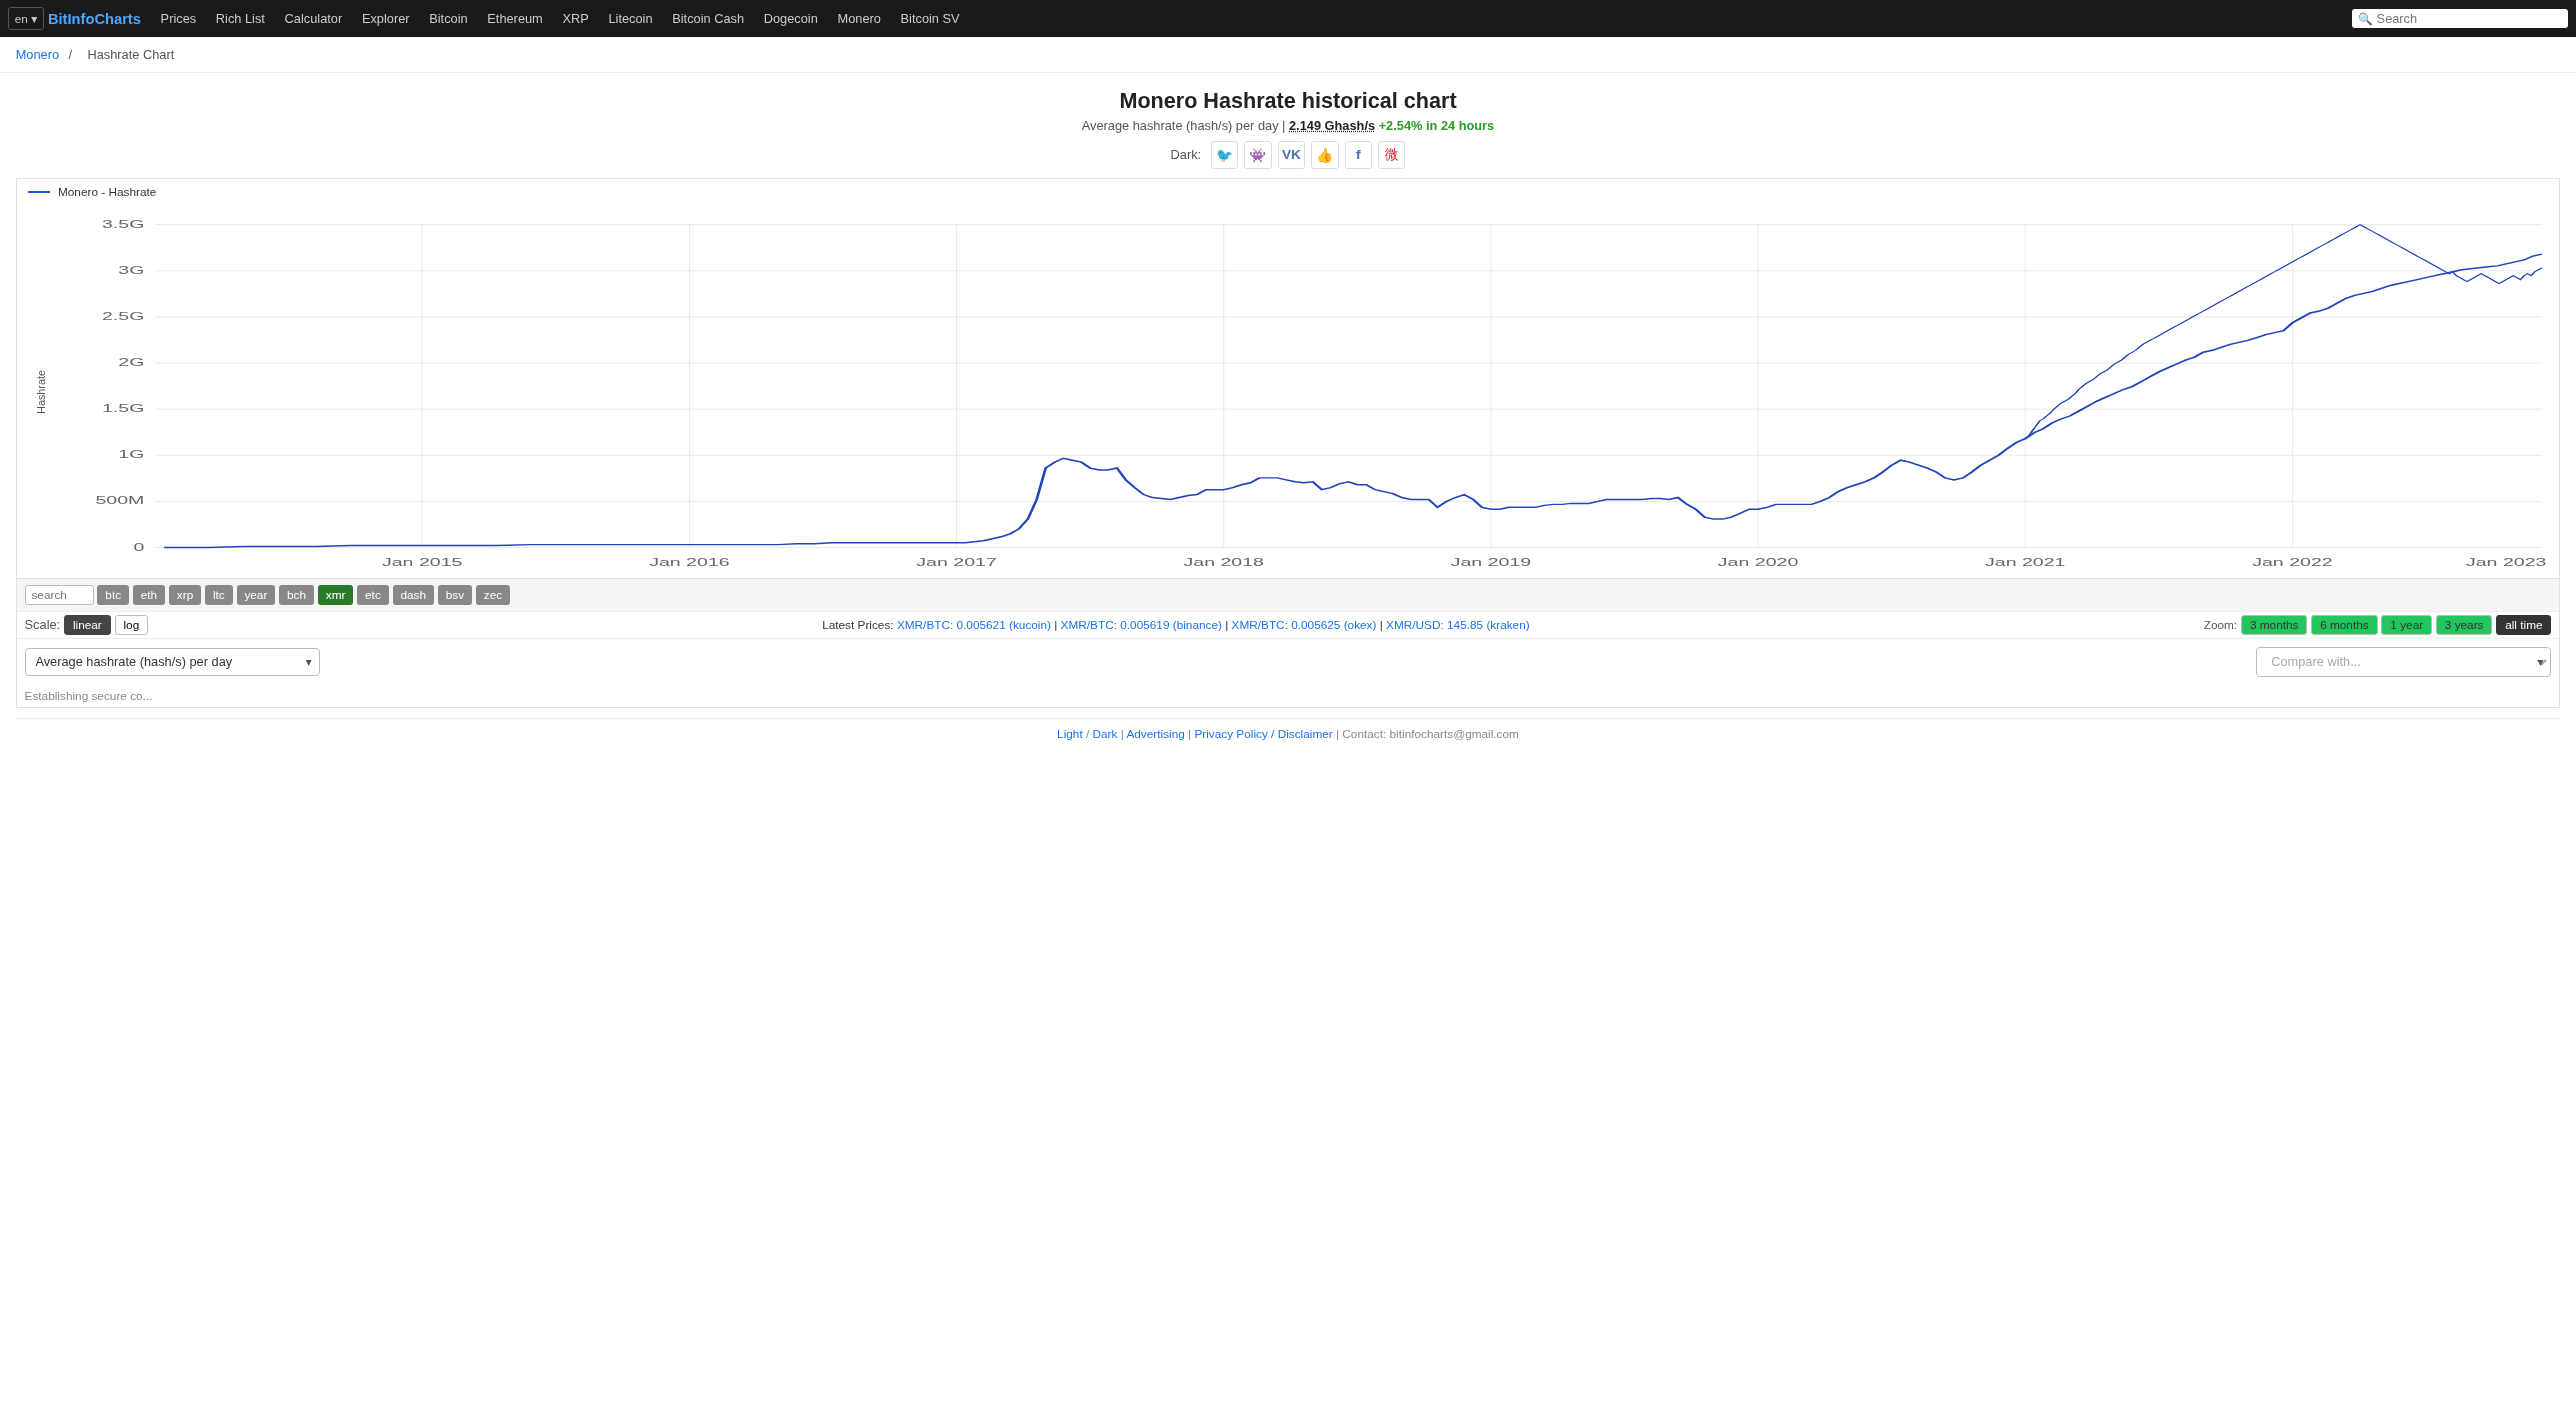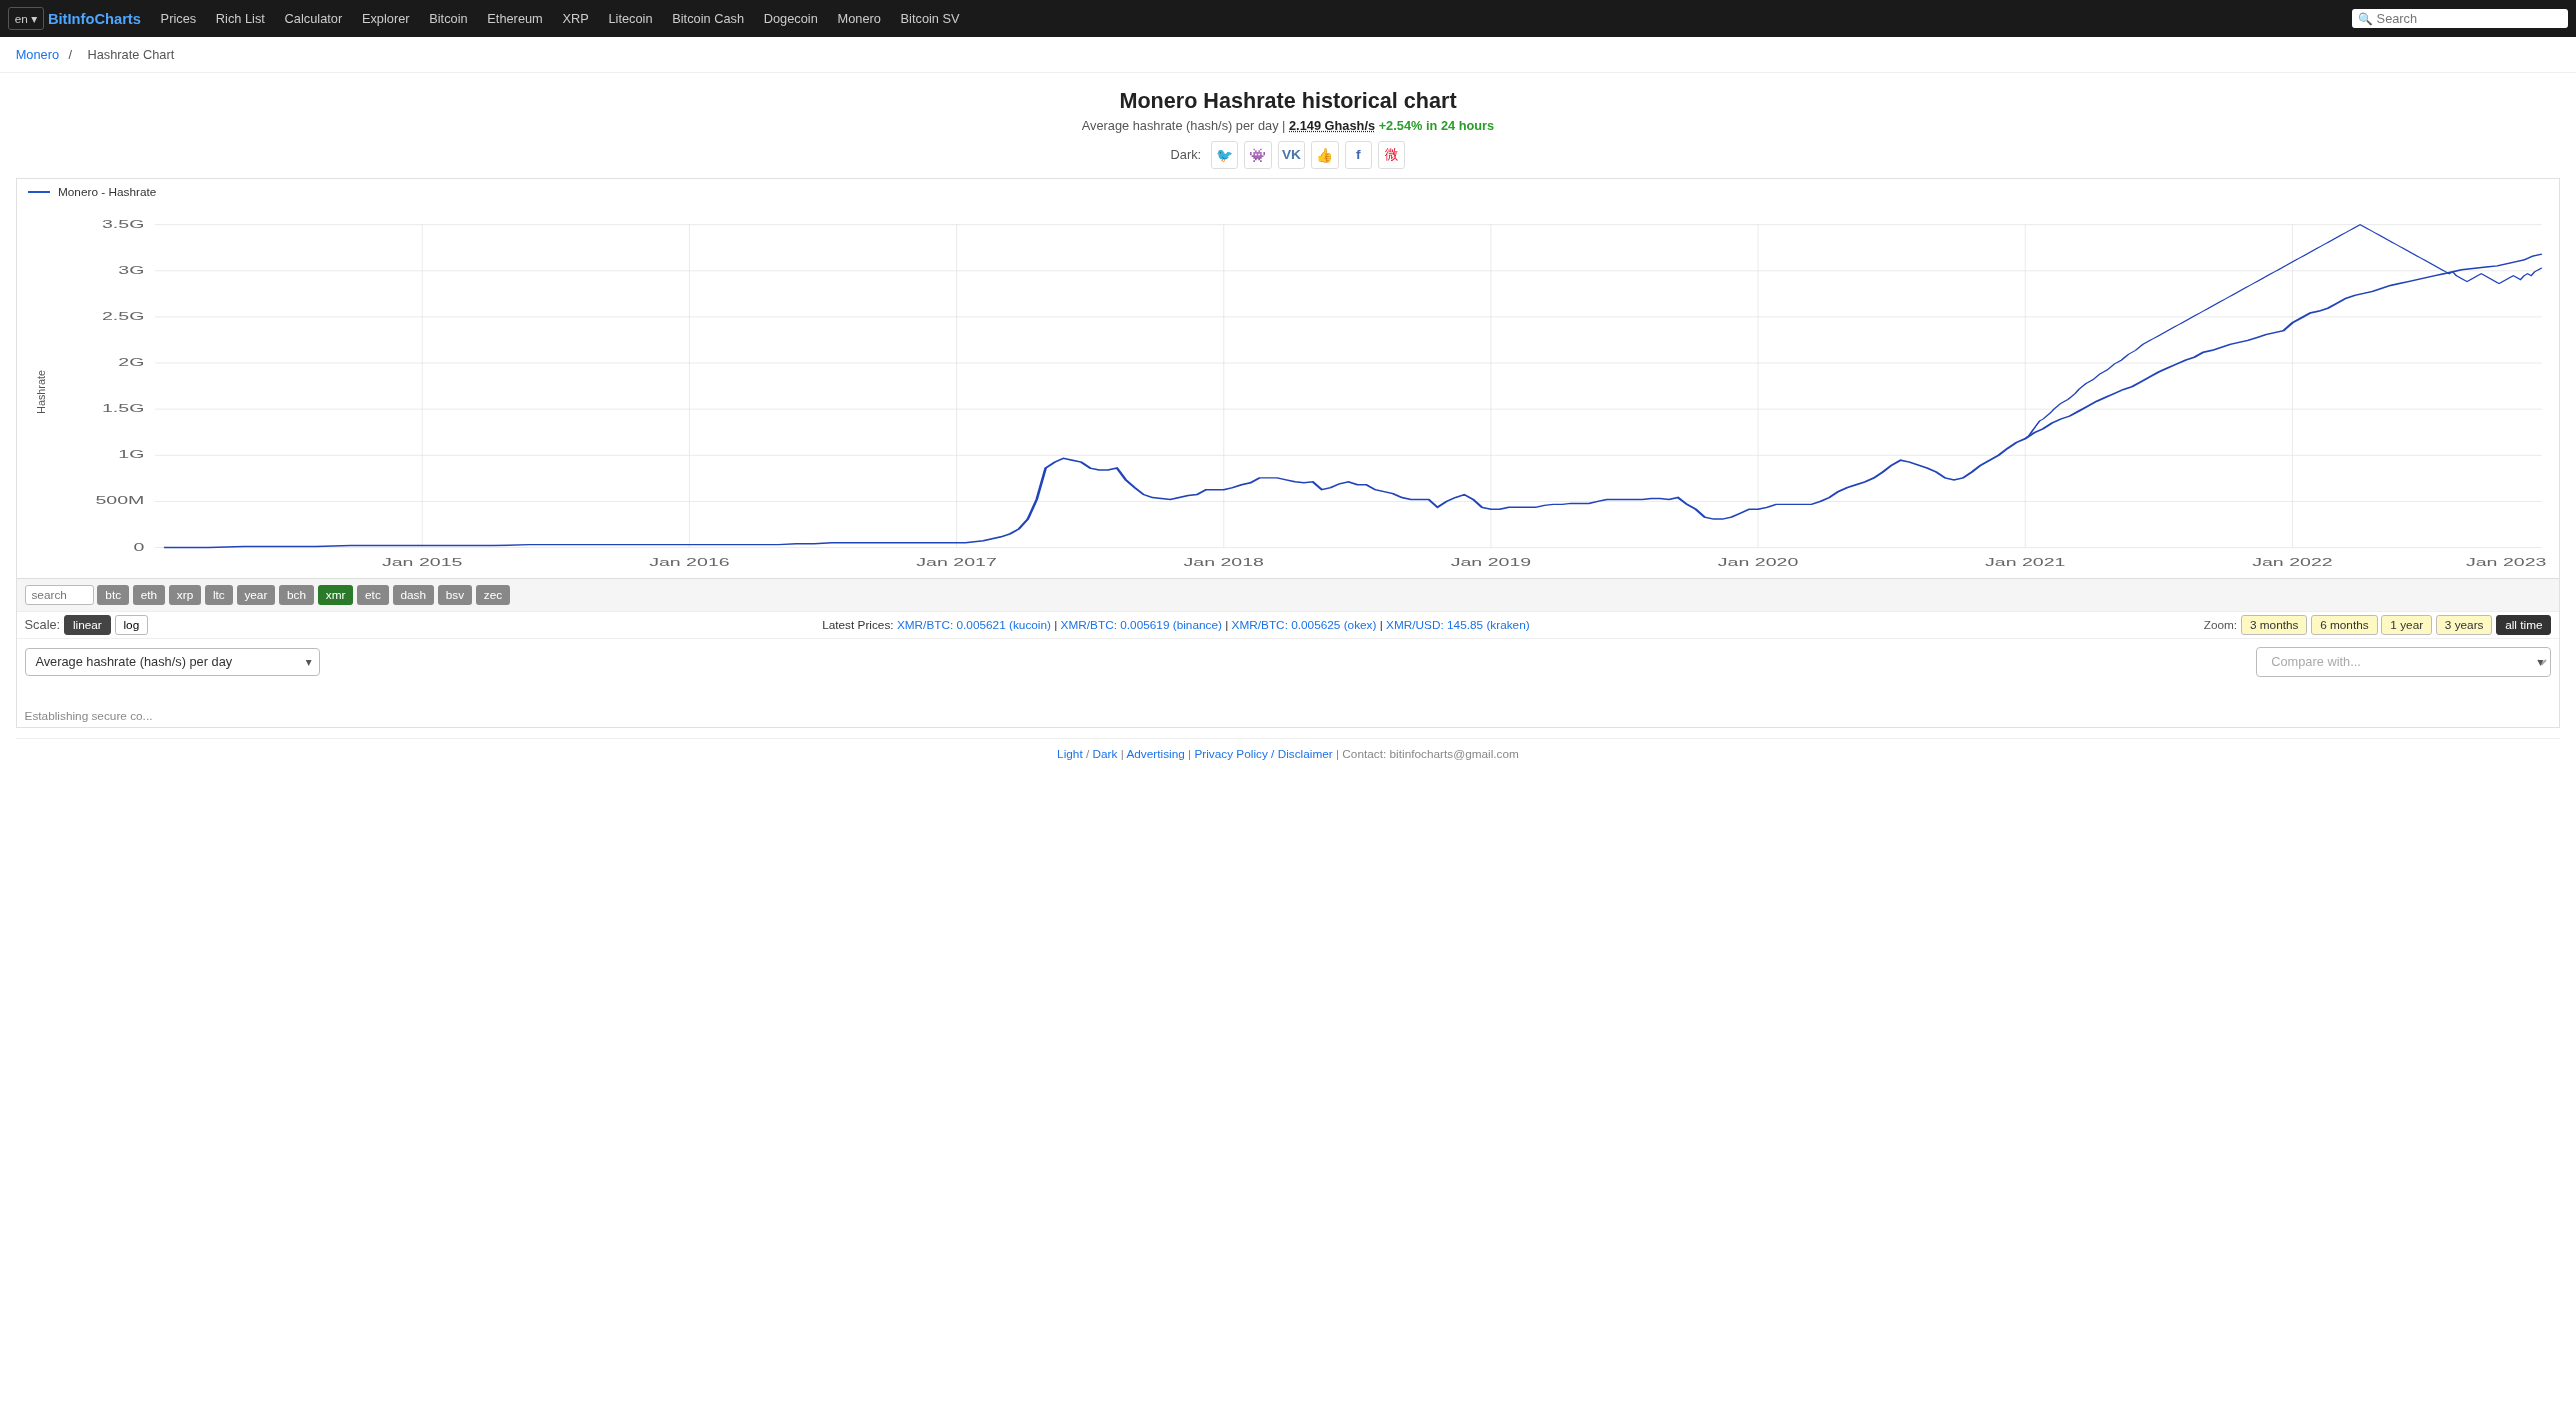--- a/index.html
+++ b/index.html
@@ -199,21 +199,21 @@
       margin-left: auto;
       justify-content: space-between;
     }
     .zoom-label { font-size: 11.8px; color: #555; }
     .zoom-btn {
       padding: 2px 7.9px;
       font-size: 11.8px;
       border: 1px solid #bbb;
       border-radius: 2.9px;
       cursor: pointer;
-      background: #fef9c3;
+      background: #22c55e;
       color: #333;
     }
     .zoom-btn.active { background: #333; color: #fff; border-color: #333; }
 
     
     .bottom-controls {
       display: flex;
       align-items: center;
       gap: 7.9px;
       padding: 7.9px;
@@ -304,21 +304,20 @@
       pointer-events: none;
       color: #555;
       font-size: 10.8px;
     }
 
     
     .establishing-note {
       padding: 3.9px 7.9px;
       font-size: 11.8px;
       color: #888;
-      margin-top: 20px;
     }
 
     
     .footer {
       text-align: center;
       padding: 7.9px;
       font-size: 11.8px;
       color: #888;
       border-top: 1px solid #eee;
       margin-top: 9.8px;

